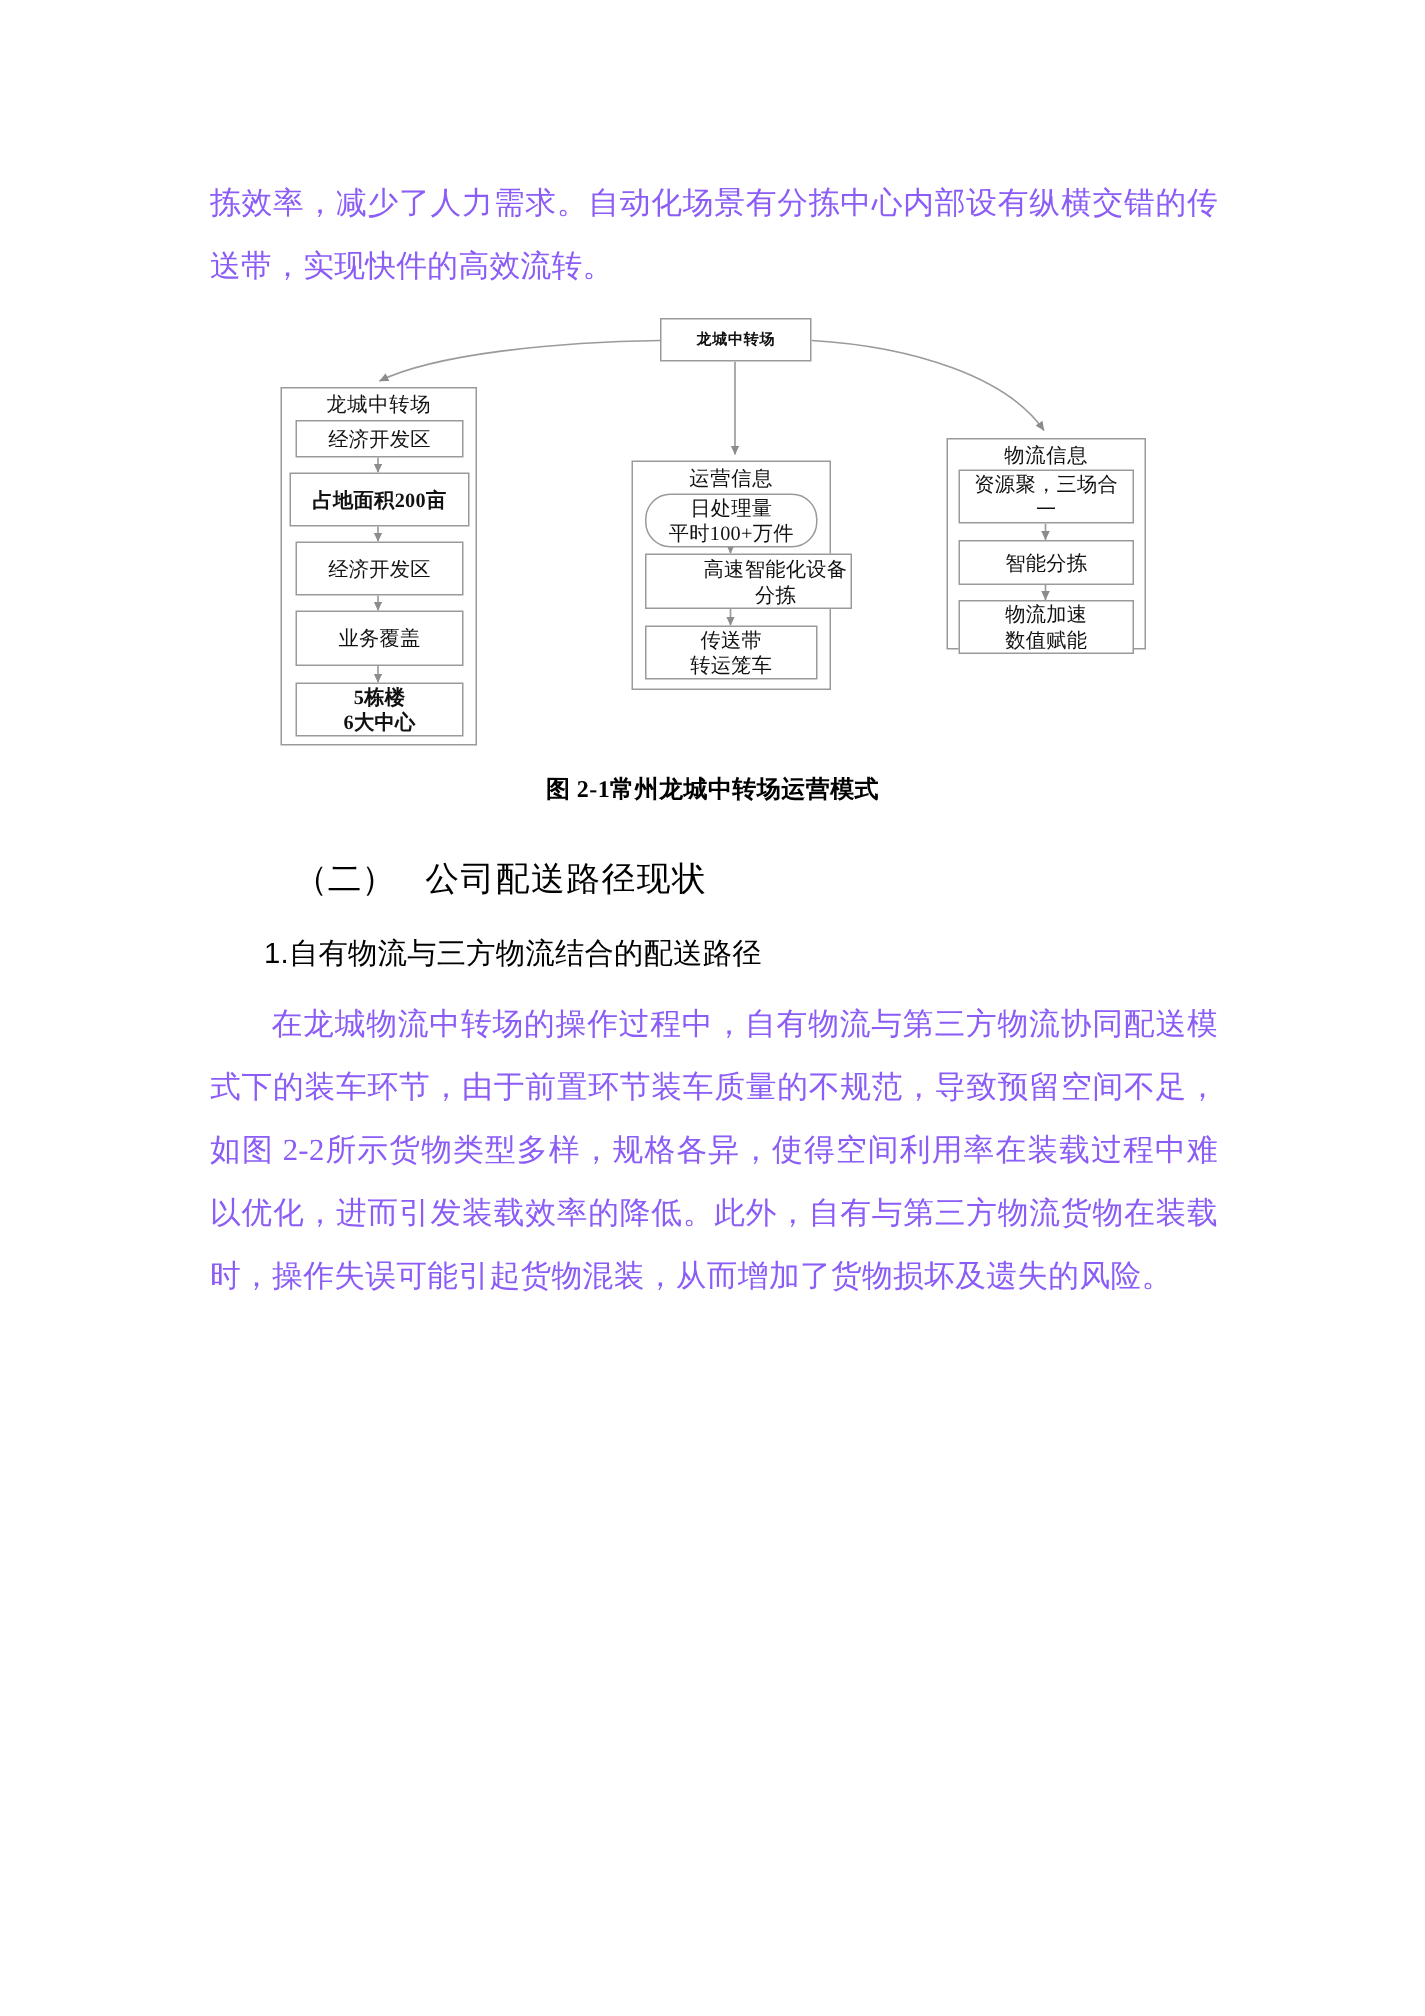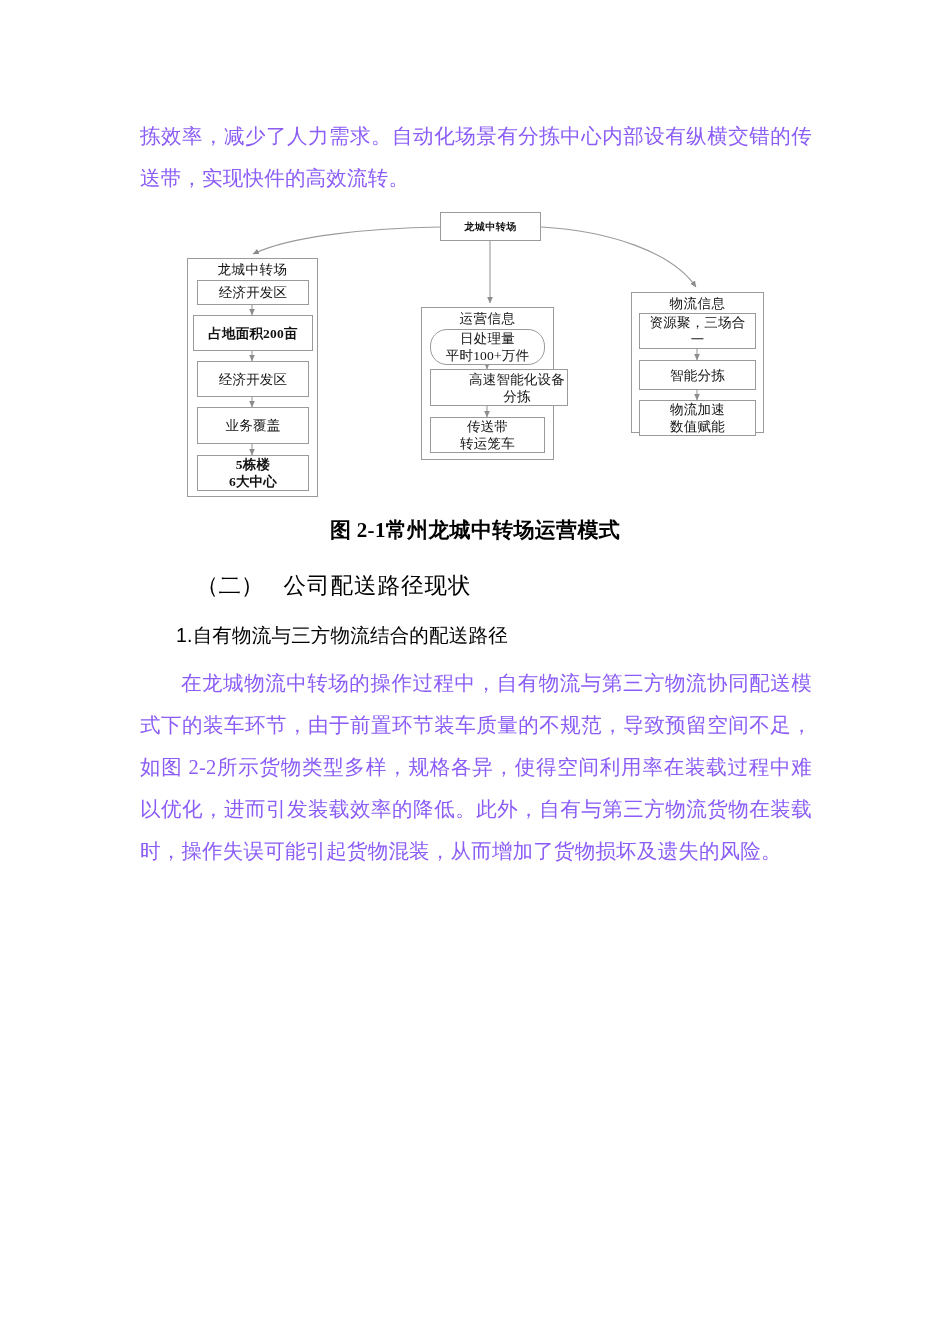--- a/index.html
+++ b/index.html
@@ -41,21 +41,21 @@
 
   
   .fig-caption {
     position: absolute;
     left: 0;
     width: 950px;
     top: 516px;
     text-align: center;
     font-family: "Liberation Serif", "DejaVu Serif", serif;
     font-weight: bold;
-    font-size: 21px;
+    font-size: 16px;
     letter-spacing: 0.3px;
   }
 
   
   .h-level2 {
     position: absolute;
     left: 196px;
     top: 570px;
     font-family: "Liberation Sans", "DejaVu Sans", sans-serif;
     font-size: 22.5px;

